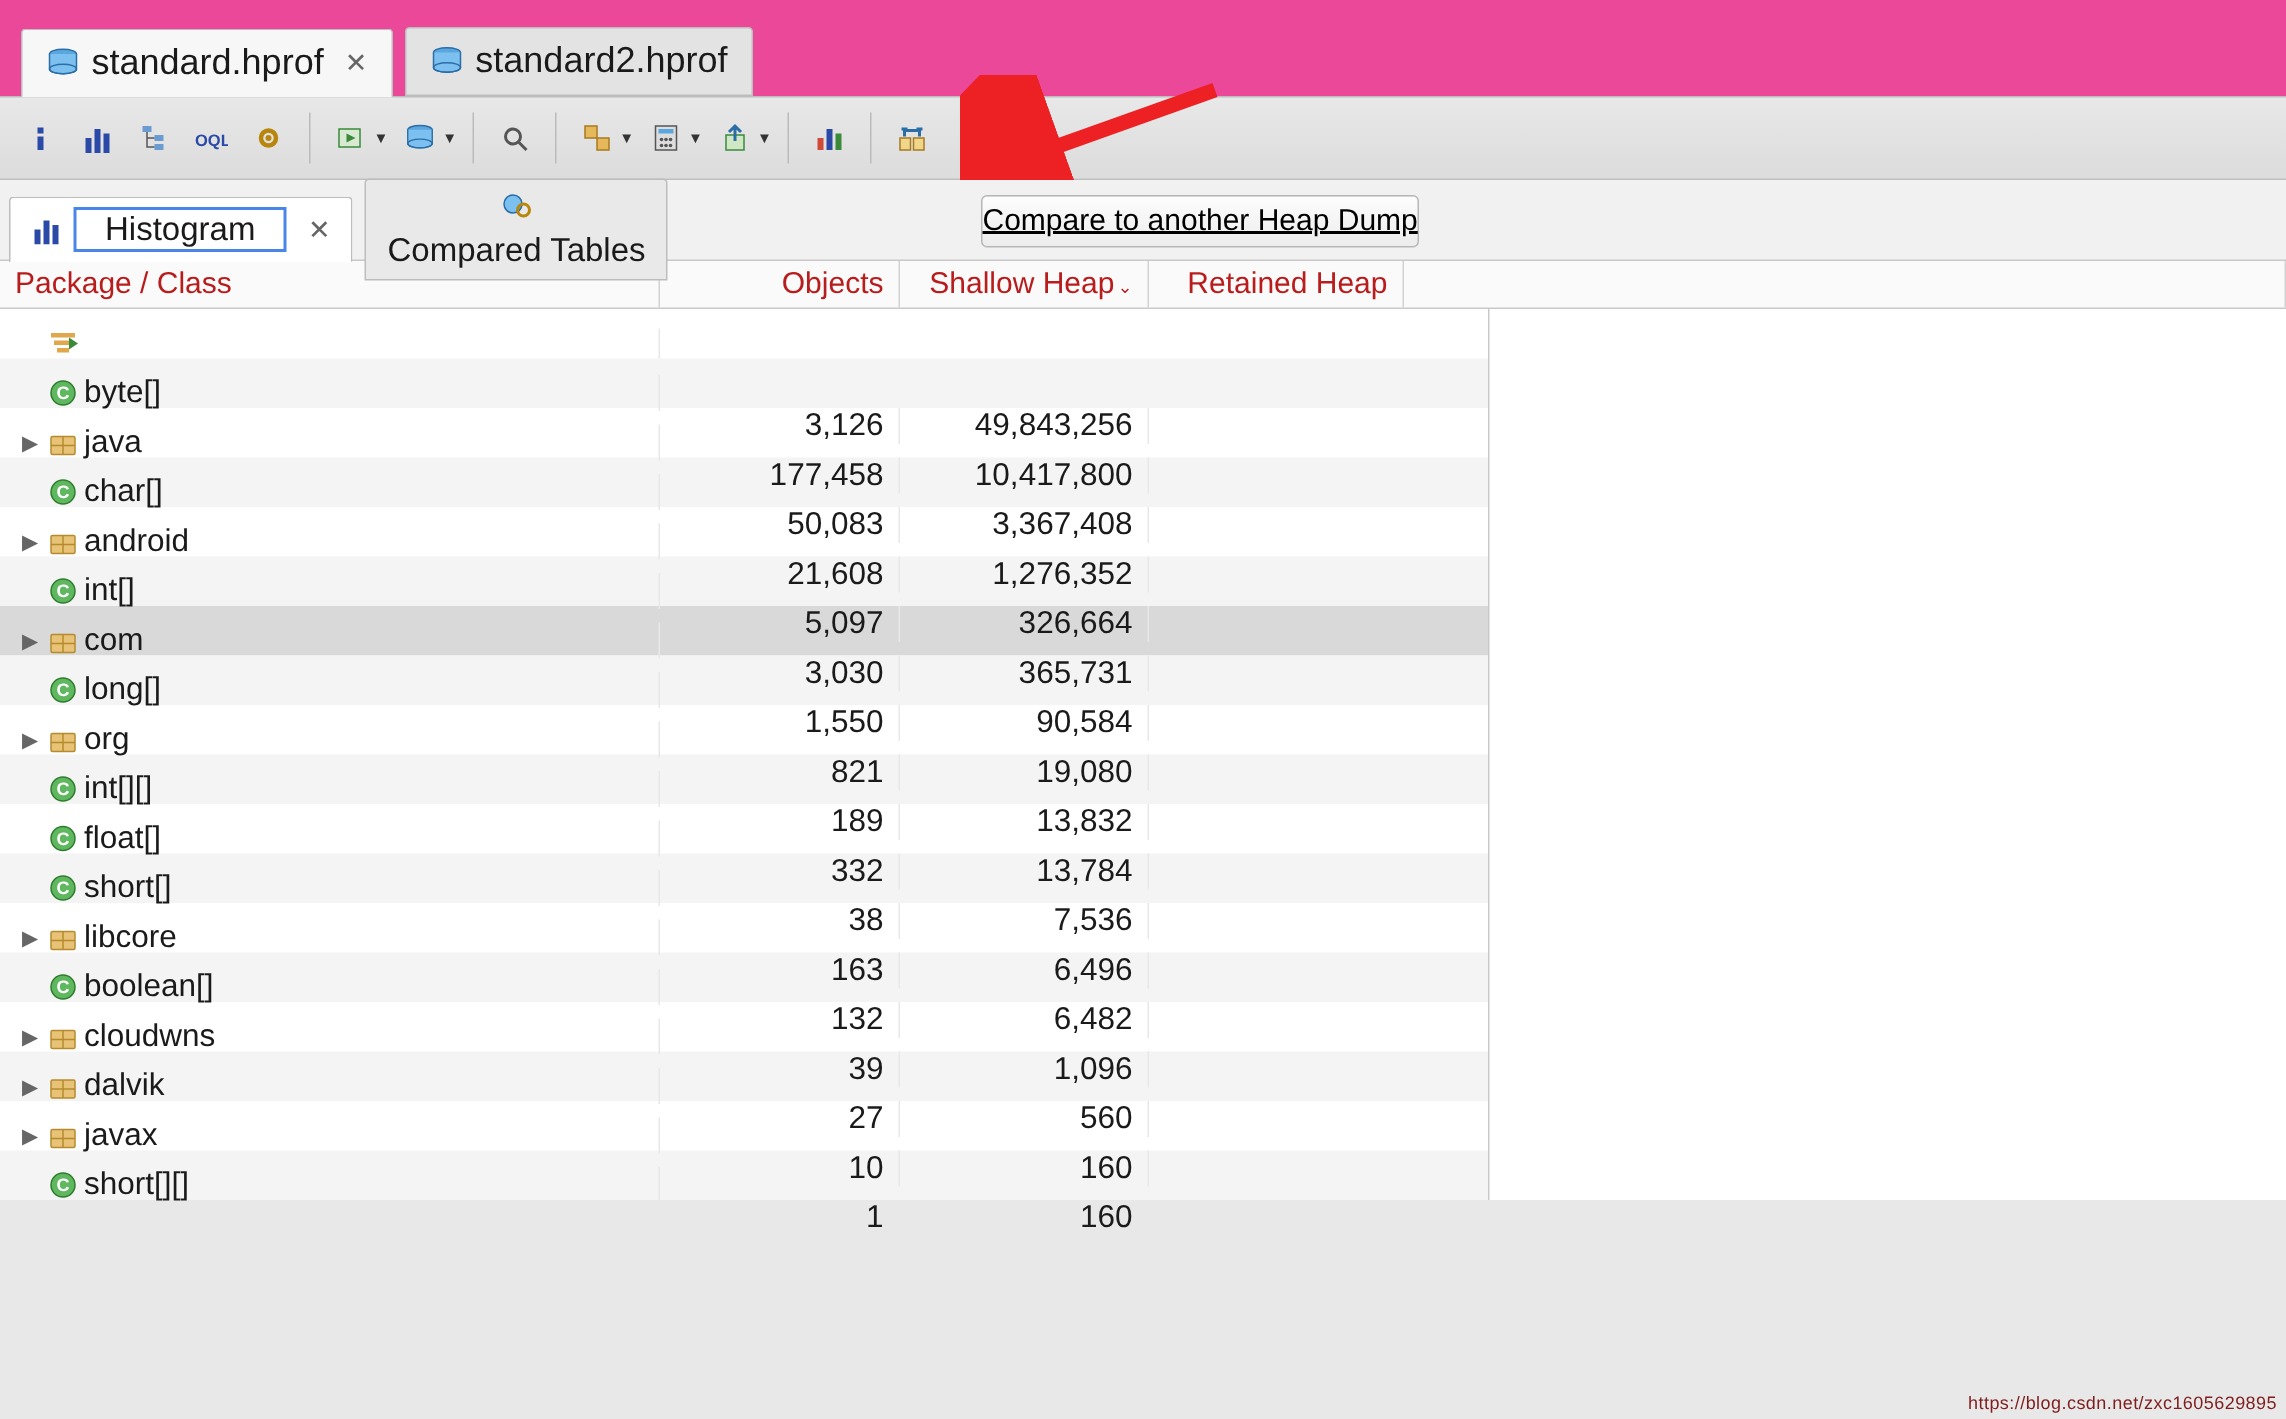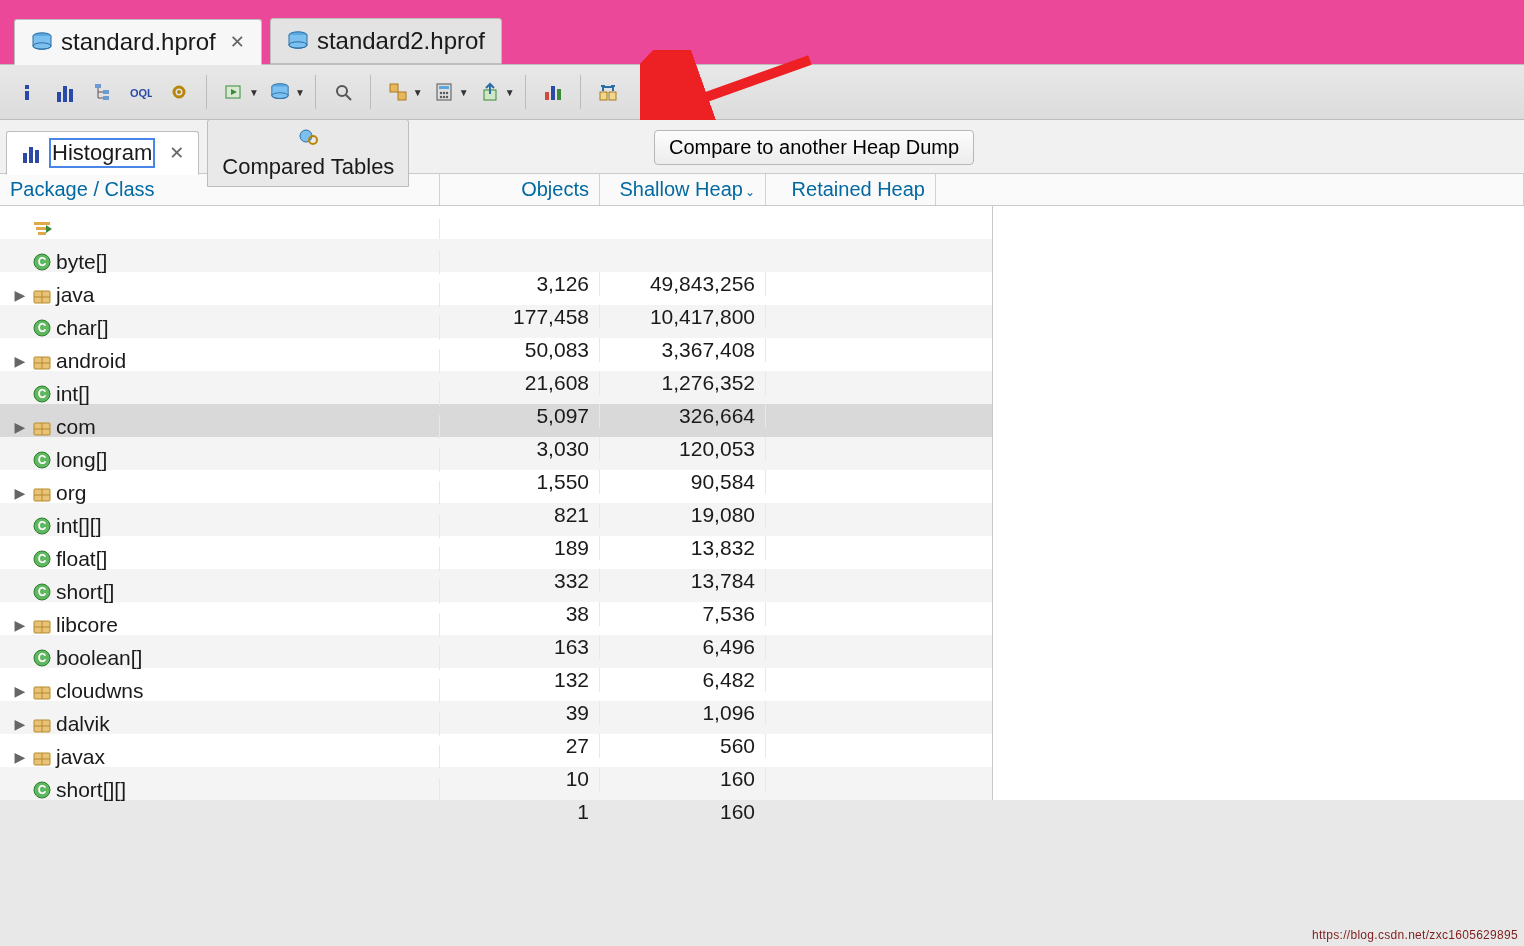--- a/index.html
+++ b/index.html
@@ -96,42 +96,43 @@
     position:relative; top:6px;
     cursor:pointer;
   }
   .inner-tab.inactive {
     background:#e9e9e9;
     border-bottom:1px solid #bdbdbd;
     flex-direction:column;
   }
   .hist-label {
     border:2px solid #4a86e8;
-    padding:0 1px;
+    padding:0 19px;
   }
   .compare-btn {
     position:absolute;
     left:654px; top:10px;
-    padding:5px 14px;
+    padding:5px 0;
     background:linear-gradient(#fdfdfd,#ececec);
     border:1px solid #b7b7b7;
     border-radius:4px;
     font-size:20px;
     cursor:pointer;
+    text-decoration:underline;
   }
   .table-area {
     background:#fff;
   }
   .thead {
     display:grid;
     grid-template-columns: 440px 160px 166px 170px 1fr;
     border-bottom:1px solid #c9c9c9;
     background:#fafafa;
     font-size:20px;
-    color:#0369a1;
+    color:#b91c1c;
   }
   .thead .th {
     padding:4px 10px;
     border-right:1px solid #d2d2d2;
     text-align:left;
   }
   .thead .th.r { text-align:right; }
   .sort-caret { font-size:12px; margin-left:2px; }
   .row {
     display:grid;
@@ -476,21 +477,21 @@
         </div>
         <div class="row sel">
     <div class="cell name-cell">
       <span class="expander">▶</span>
       <svg class="pkg-icon" viewBox="0 0 20 20">
               <use href="#pkg-box"></use>
             </svg>
       <span>com</span>
     </div>
     <div class="cell r">3,030</div>
-    <div class="cell r">120,053</div>
+    <div class="cell r">365,731</div>
     <div class="cell r"></div>
     <div class="cell"></div>
         </div>
         <div class="row">
     <div class="cell name-cell">
       <span class="expander"></span>
       <svg class="cls-icon" viewBox="0 0 20 20">
               <use href="#cls-c"></use>
             </svg>
       <span>long[]</span>

